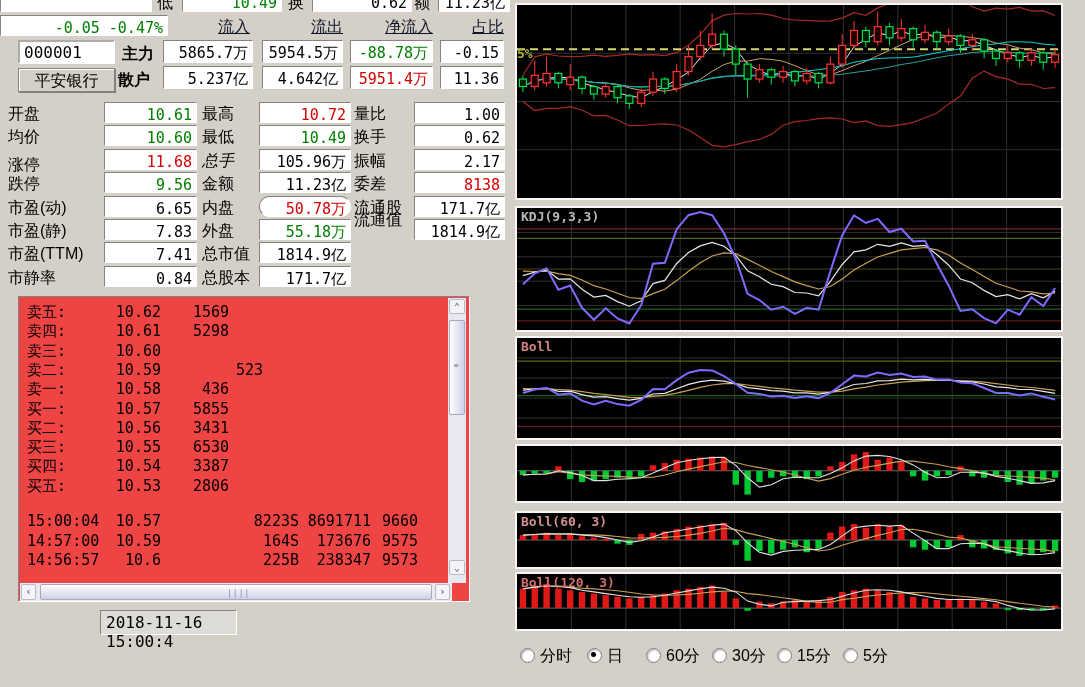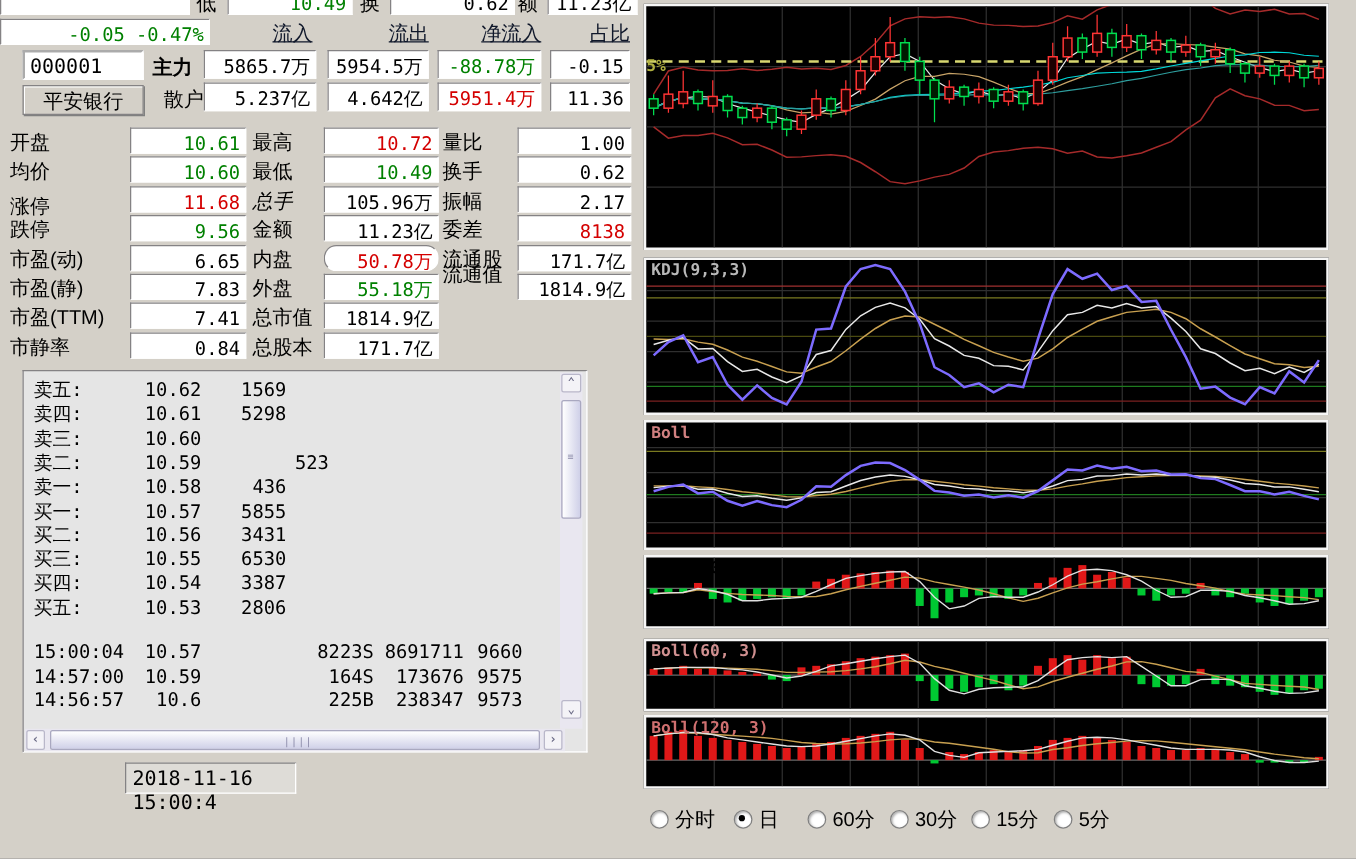--- a/index.html
+++ b/index.html
@@ -8,21 +8,21 @@
   .box{position:absolute;background:#fff;border:1px solid;border-color:#848284 #ffffff #ffffff #848284;
        box-sizing:border-box;font:15px "DejaVu Sans Mono",monospace;text-align:right;padding:3px 4px 0 0;overflow:hidden;white-space:nowrap;}
   .lbl{position:absolute;font:16px "Liberation Sans",sans-serif;color:#000;white-space:nowrap;}
   .hdr{position:absolute;font:16px "Liberation Sans",sans-serif;color:#0f172a;text-align:right;white-space:nowrap;text-decoration:underline;}
   .g{color:#008000}.r{color:#d40000}.k{color:#000}
   .codeinput{position:absolute;left:18px;top:40px;width:97px;height:24px;box-sizing:border-box;
        border:2px inset #fff;background:#fff;font:16px "DejaVu Sans Mono",monospace;padding-left:4px;}
   .namebox{position:absolute;left:18px;top:68px;width:97px;height:24px;box-sizing:border-box;
        border:1px solid #848284;box-shadow:1px 1px 0 #fff inset, 1px 1px 0 #808080;background:#d4d0c8;
        font:16px "Liberation Sans",sans-serif;text-align:center;padding-top:2px;}
-  .listbox{position:absolute;left:18px;top:296px;width:452px;height:306px;background:#e5e5e5;box-sizing:border-box;
+  .listbox{position:absolute;left:18px;top:296px;width:452px;height:306px;background:#ef4444;box-sizing:border-box;
        border:1px solid;border-color:#848284 #fff #fff #848284;font:15px "DejaVu Sans Mono",monospace;}
   .obrow span{position:absolute;white-space:nowrap;}
   .sb{position:absolute;background:#e9e7f0;}
   .sbtn{position:absolute;background:#f4f3f7;border:1px solid #b9b7c9;box-sizing:border-box;border-radius:2px;
        color:#6a6a85;font:bold 10px "DejaVu Sans Mono",monospace;text-align:center;line-height:13px;cursor:pointer;}
   .sthumb{position:absolute;background:linear-gradient(90deg,#ffffff,#cfd0e8);border:1px solid #a9a8c0;box-sizing:border-box;border-radius:2px;}
   .sthumb.h{background:linear-gradient(180deg,#ffffff,#cfd0e8);}
   .grip{position:absolute;color:#8a89a8;font:8px "DejaVu Sans Mono",monospace;}
   .datebox{position:absolute;left:100px;top:610px;width:137px;height:25px;box-sizing:border-box;
        border:1px solid;border-color:#848284 #fff #fff #848284;background:#dedcd7;
@@ -58,21 +58,21 @@
   <div class="hdr" style="left:438px;top:17px;width:66px;">占比</div>
 
   <input class="codeinput" value="000001" style="">
   <div class="namebox">平安银行</div>
 
   <div class="lbl" style="left:122px;top:44px;font-weight:bold;">主力</div>
   <div class="box k" style="left:163px;top:40px;width:90px;height:23px;">5865.7万</div>
   <div class="box k" style="left:262px;top:40px;width:81px;height:23px;">5954.5万</div>
   <div class="box g" style="left:350px;top:40px;width:83px;height:23px;">-88.78万</div>
   <div class="box k" style="left:440px;top:40px;width:64px;height:23px;">-0.15</div>
-  <div class="lbl" style="left:131px;top:70px;font-weight:normal;">散户</div>
+  <div class="lbl" style="left:118px;top:70px;font-weight:bold;">散户</div>
   <div class="box k" style="left:163px;top:66px;width:90px;height:23px;">5.237亿</div>
   <div class="box k" style="left:262px;top:66px;width:81px;height:23px;">4.642亿</div>
   <div class="box r" style="left:350px;top:66px;width:83px;height:23px;">5951.4万</div>
   <div class="box k" style="left:440px;top:66px;width:64px;height:23px;">11.36</div>
 
   <div id="quote-grid">
       <div class="lbl" style="left: 8px; top: 104px; width: 94px;">开盘</div>
       <div class="box g" style="left: 104px; top: 102px; width: 93px; height: 21px;">10.61</div>
       <div class="lbl" style="left: 202px; top: 104px; width: 57px;">最高</div>
       <div class="box r" style="left: 259px; top: 102px; width: 92px; height: 21px;">10.72</div>

